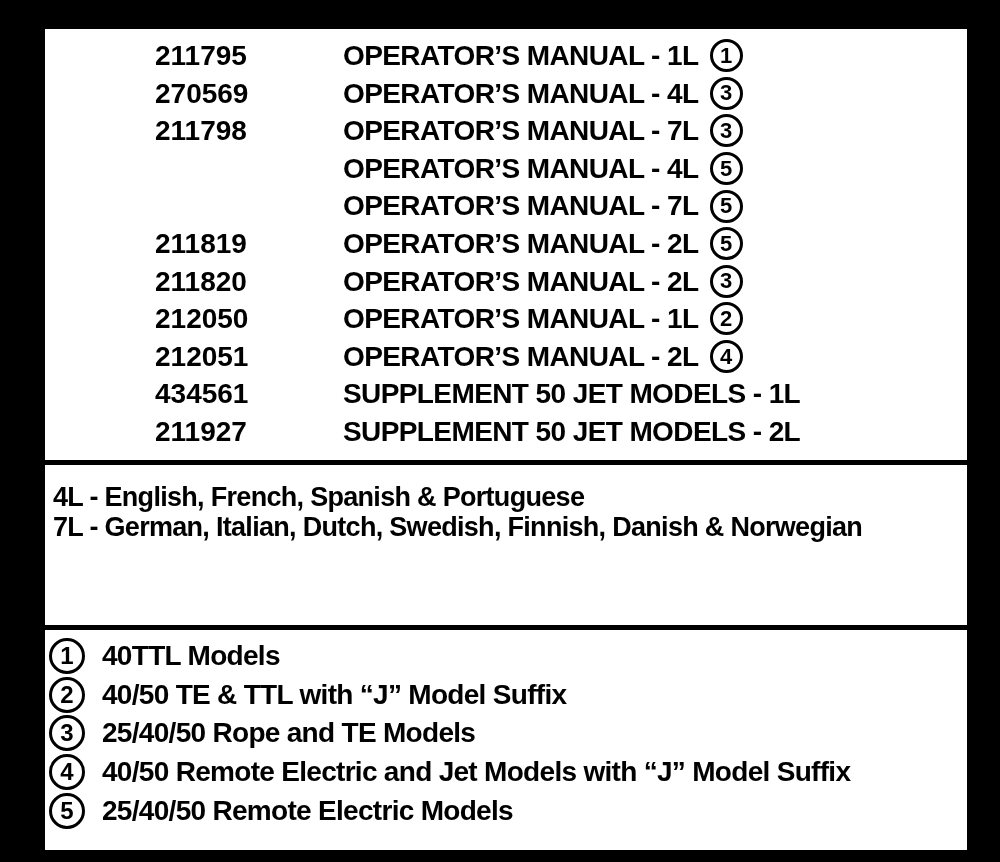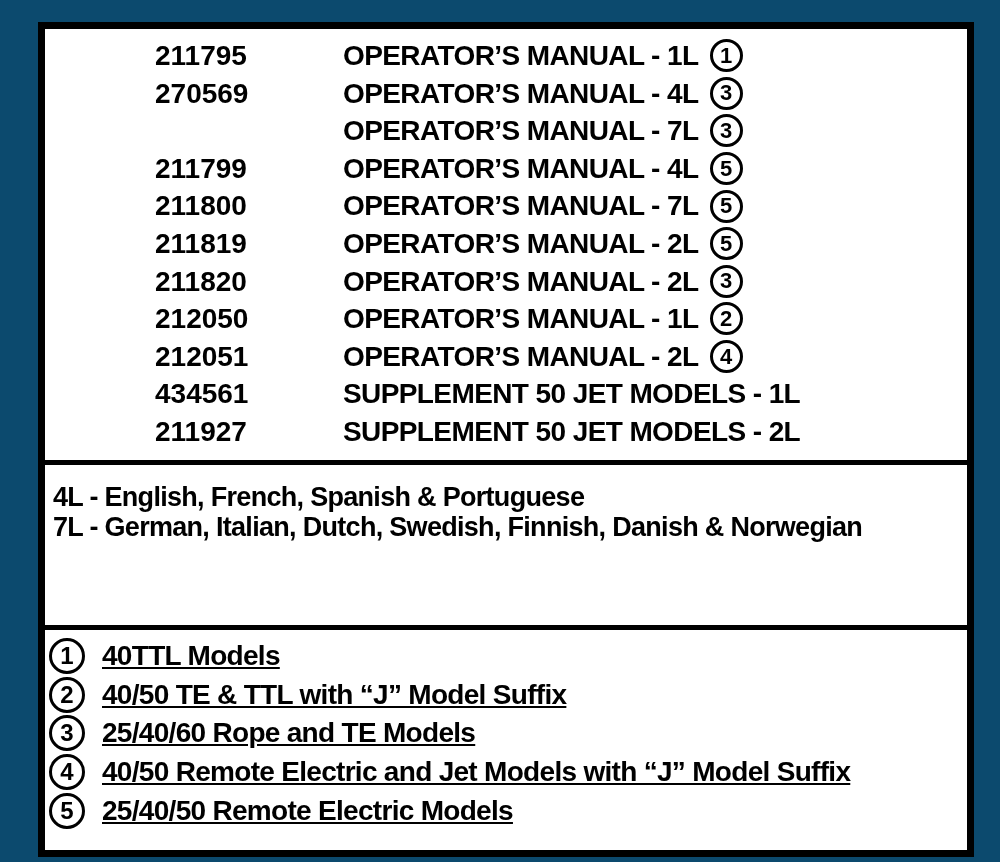--- a/index.html
+++ b/index.html
@@ -4,21 +4,21 @@
 <style>
   * { margin: 0; padding: 0; box-sizing: border-box; }
   html, body {
     width: 1000px; height: 862px;
     background: #ffffff;
     font-family: "Liberation Sans", sans-serif;
     font-weight: 700;
     color: #000;
     overflow: hidden;
   }
-  .page { position: relative; width: 1000px; height: 862px; background: #0c4a6e; }
+  .page { position: relative; width: 1000px; height: 862px; background: #000000; }
 
   .frame {
     position: absolute;
     left: 38px; top: 22px;
     width: 936px; height: 835px;
     border: 7px solid #000;
     background: #fff;
     display: flex;
     flex-direction: column;
   }
@@ -96,21 +96,20 @@
   .circ.big {
     width: 36px; height: 36px;
     border-width: 3.5px;
     font-size: 24px;
     margin-left: 0;
     margin-right: 17px;
   }
   .ntext {
     font-size: 28px;
     letter-spacing: -0.7px;
-    text-decoration: underline;
   }
 </style>
 </head>
 <body>
 
 <div class="page">
   <div class="frame">
 
     <div class="section-parts">
 
@@ -124,36 +123,35 @@
 
       <div class="prow">
         <span class="pn">270569</span>
         <span class="descwrap">
           <span class="desc">OPERATOR’S MANUAL - 4L</span>
           <span class="circ">3</span>
         </span>
       </div>
 
       <div class="prow">
+        <span class="pn">211798</span>
         <span class="descwrap">
           <span class="desc">OPERATOR’S MANUAL - 7L</span>
           <span class="circ">3</span>
         </span>
       </div>
 
       <div class="prow">
-        <span class="pn">211799</span>
         <span class="descwrap">
           <span class="desc">OPERATOR’S MANUAL - 4L</span>
           <span class="circ">5</span>
         </span>
       </div>
 
       <div class="prow">
-        <span class="pn">211800</span>
         <span class="descwrap">
           <span class="desc">OPERATOR’S MANUAL - 7L</span>
           <span class="circ">5</span>
         </span>
       </div>
 
       <div class="prow">
         <span class="pn">211819</span>
         <span class="descwrap">
           <span class="desc">OPERATOR’S MANUAL - 2L</span>
@@ -217,21 +215,21 @@
         <span class="ntext">40TTL Models</span>
       </div>
 
       <div class="nrow">
         <span class="circ big">2</span>
         <span class="ntext">40/50 TE &amp; TTL with “J” Model Suffix</span>
       </div>
 
       <div class="nrow">
         <span class="circ big">3</span>
-        <span class="ntext">25/40/60 Rope and TE Models</span>
+        <span class="ntext">25/40/50 Rope and TE Models</span>
       </div>
 
       <div class="nrow">
         <span class="circ big">4</span>
         <span class="ntext">40/50 Remote Electric and Jet Models with “J” Model Suffix</span>
       </div>
 
       <div class="nrow">
         <span class="circ big">5</span>
         <span class="ntext">25/40/50 Remote Electric Models</span>

